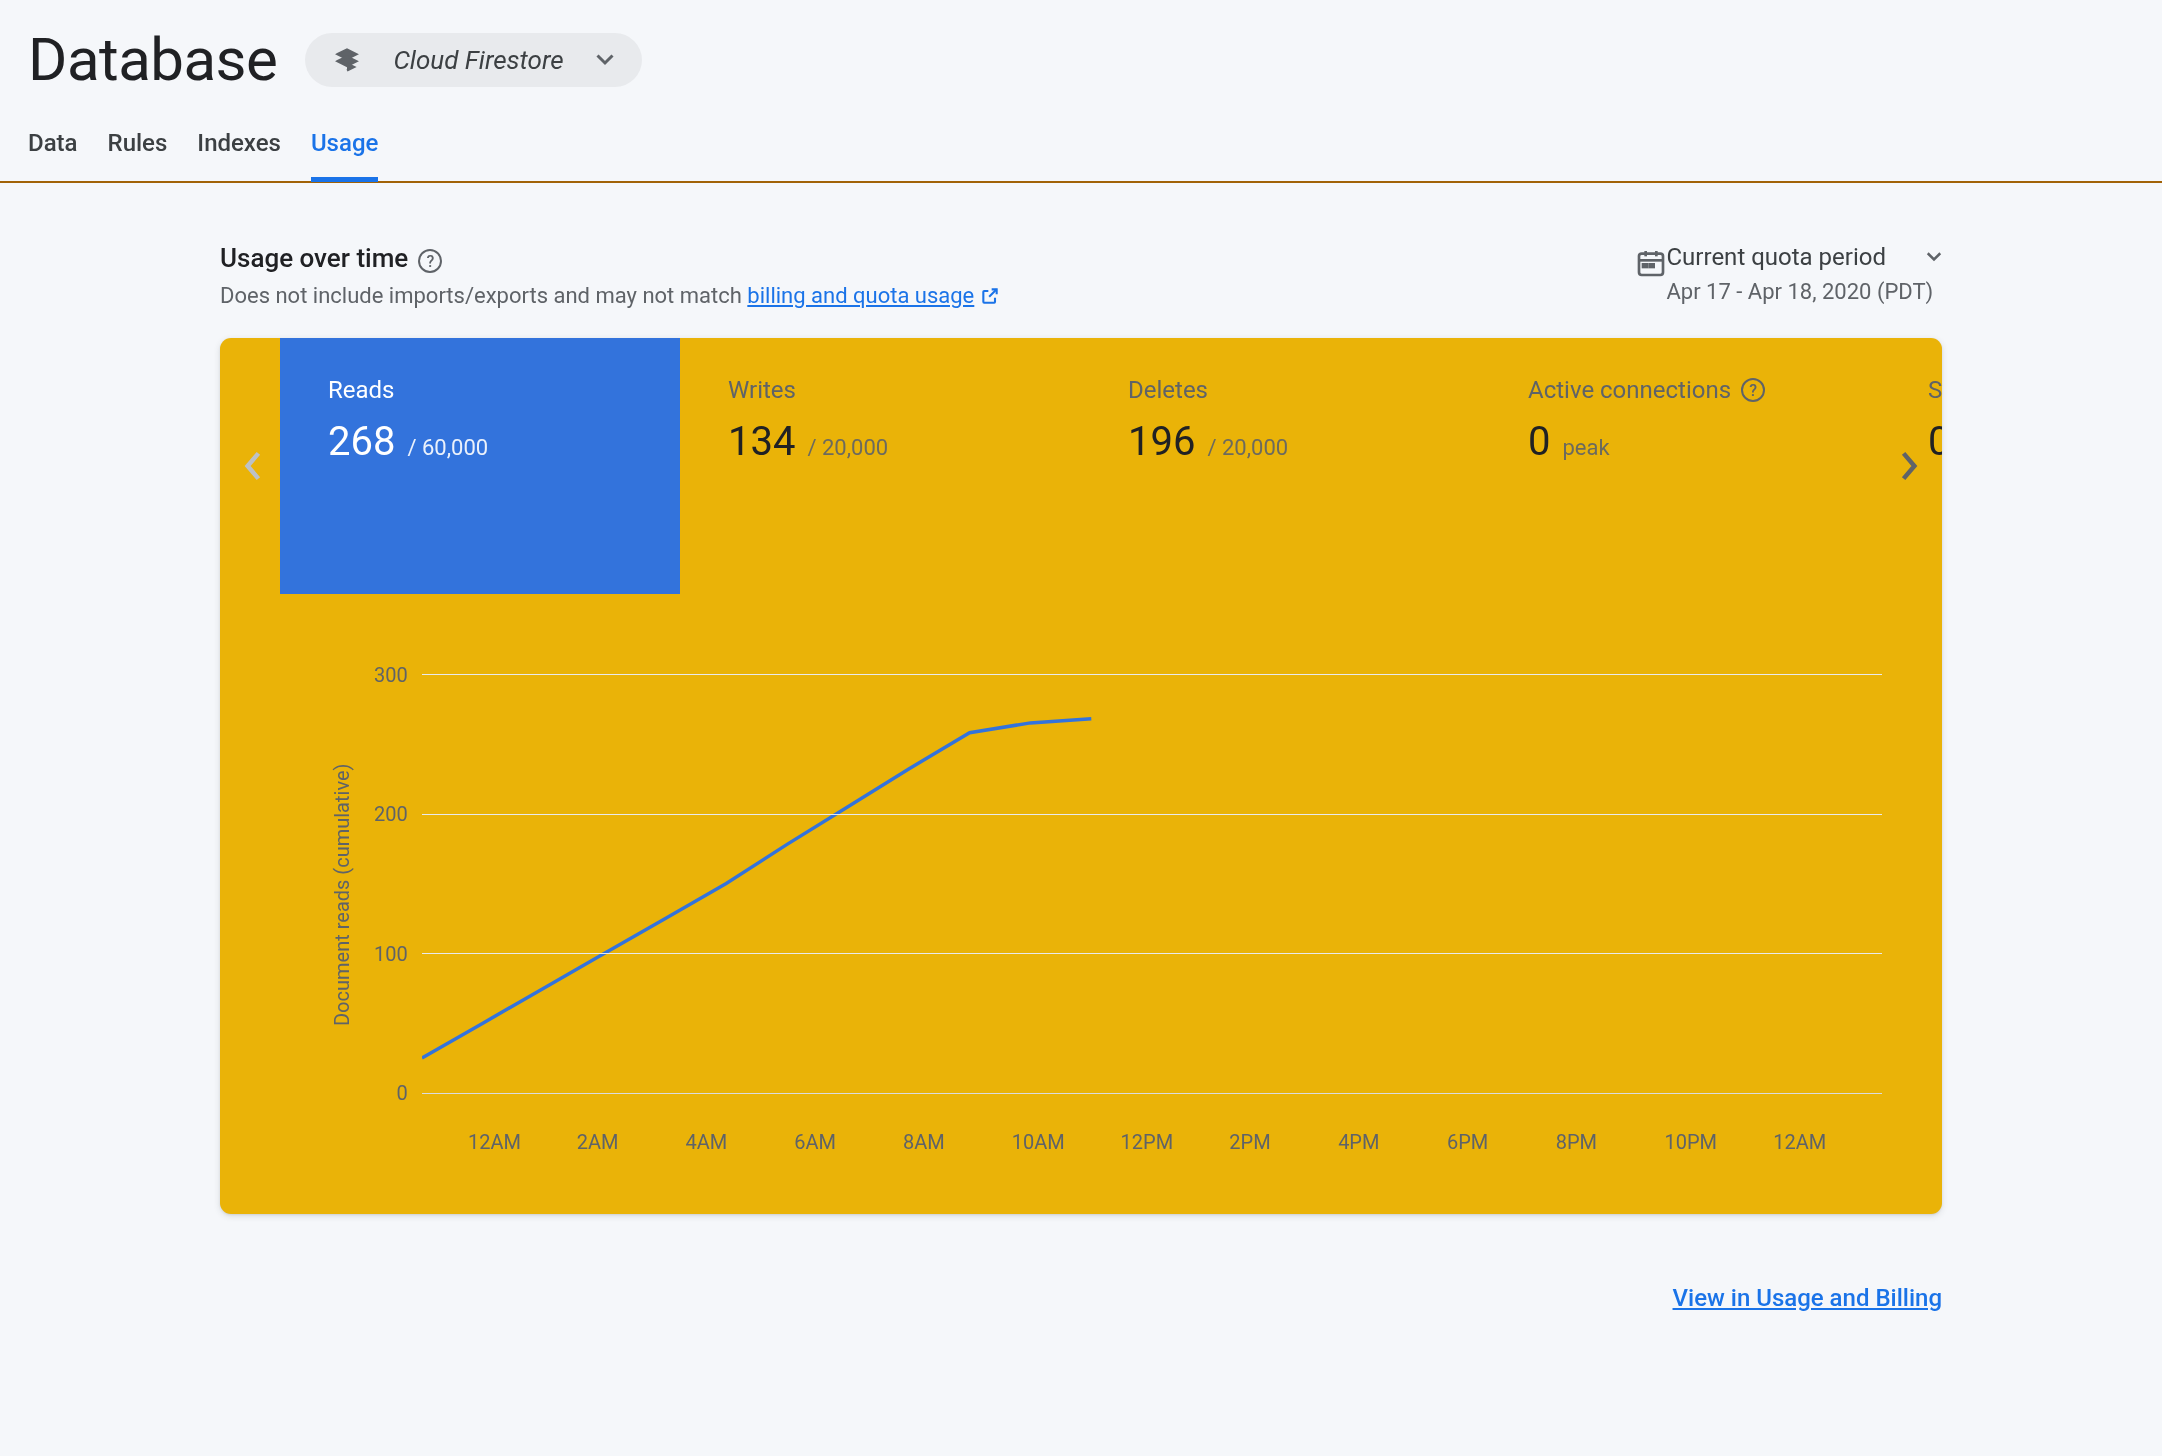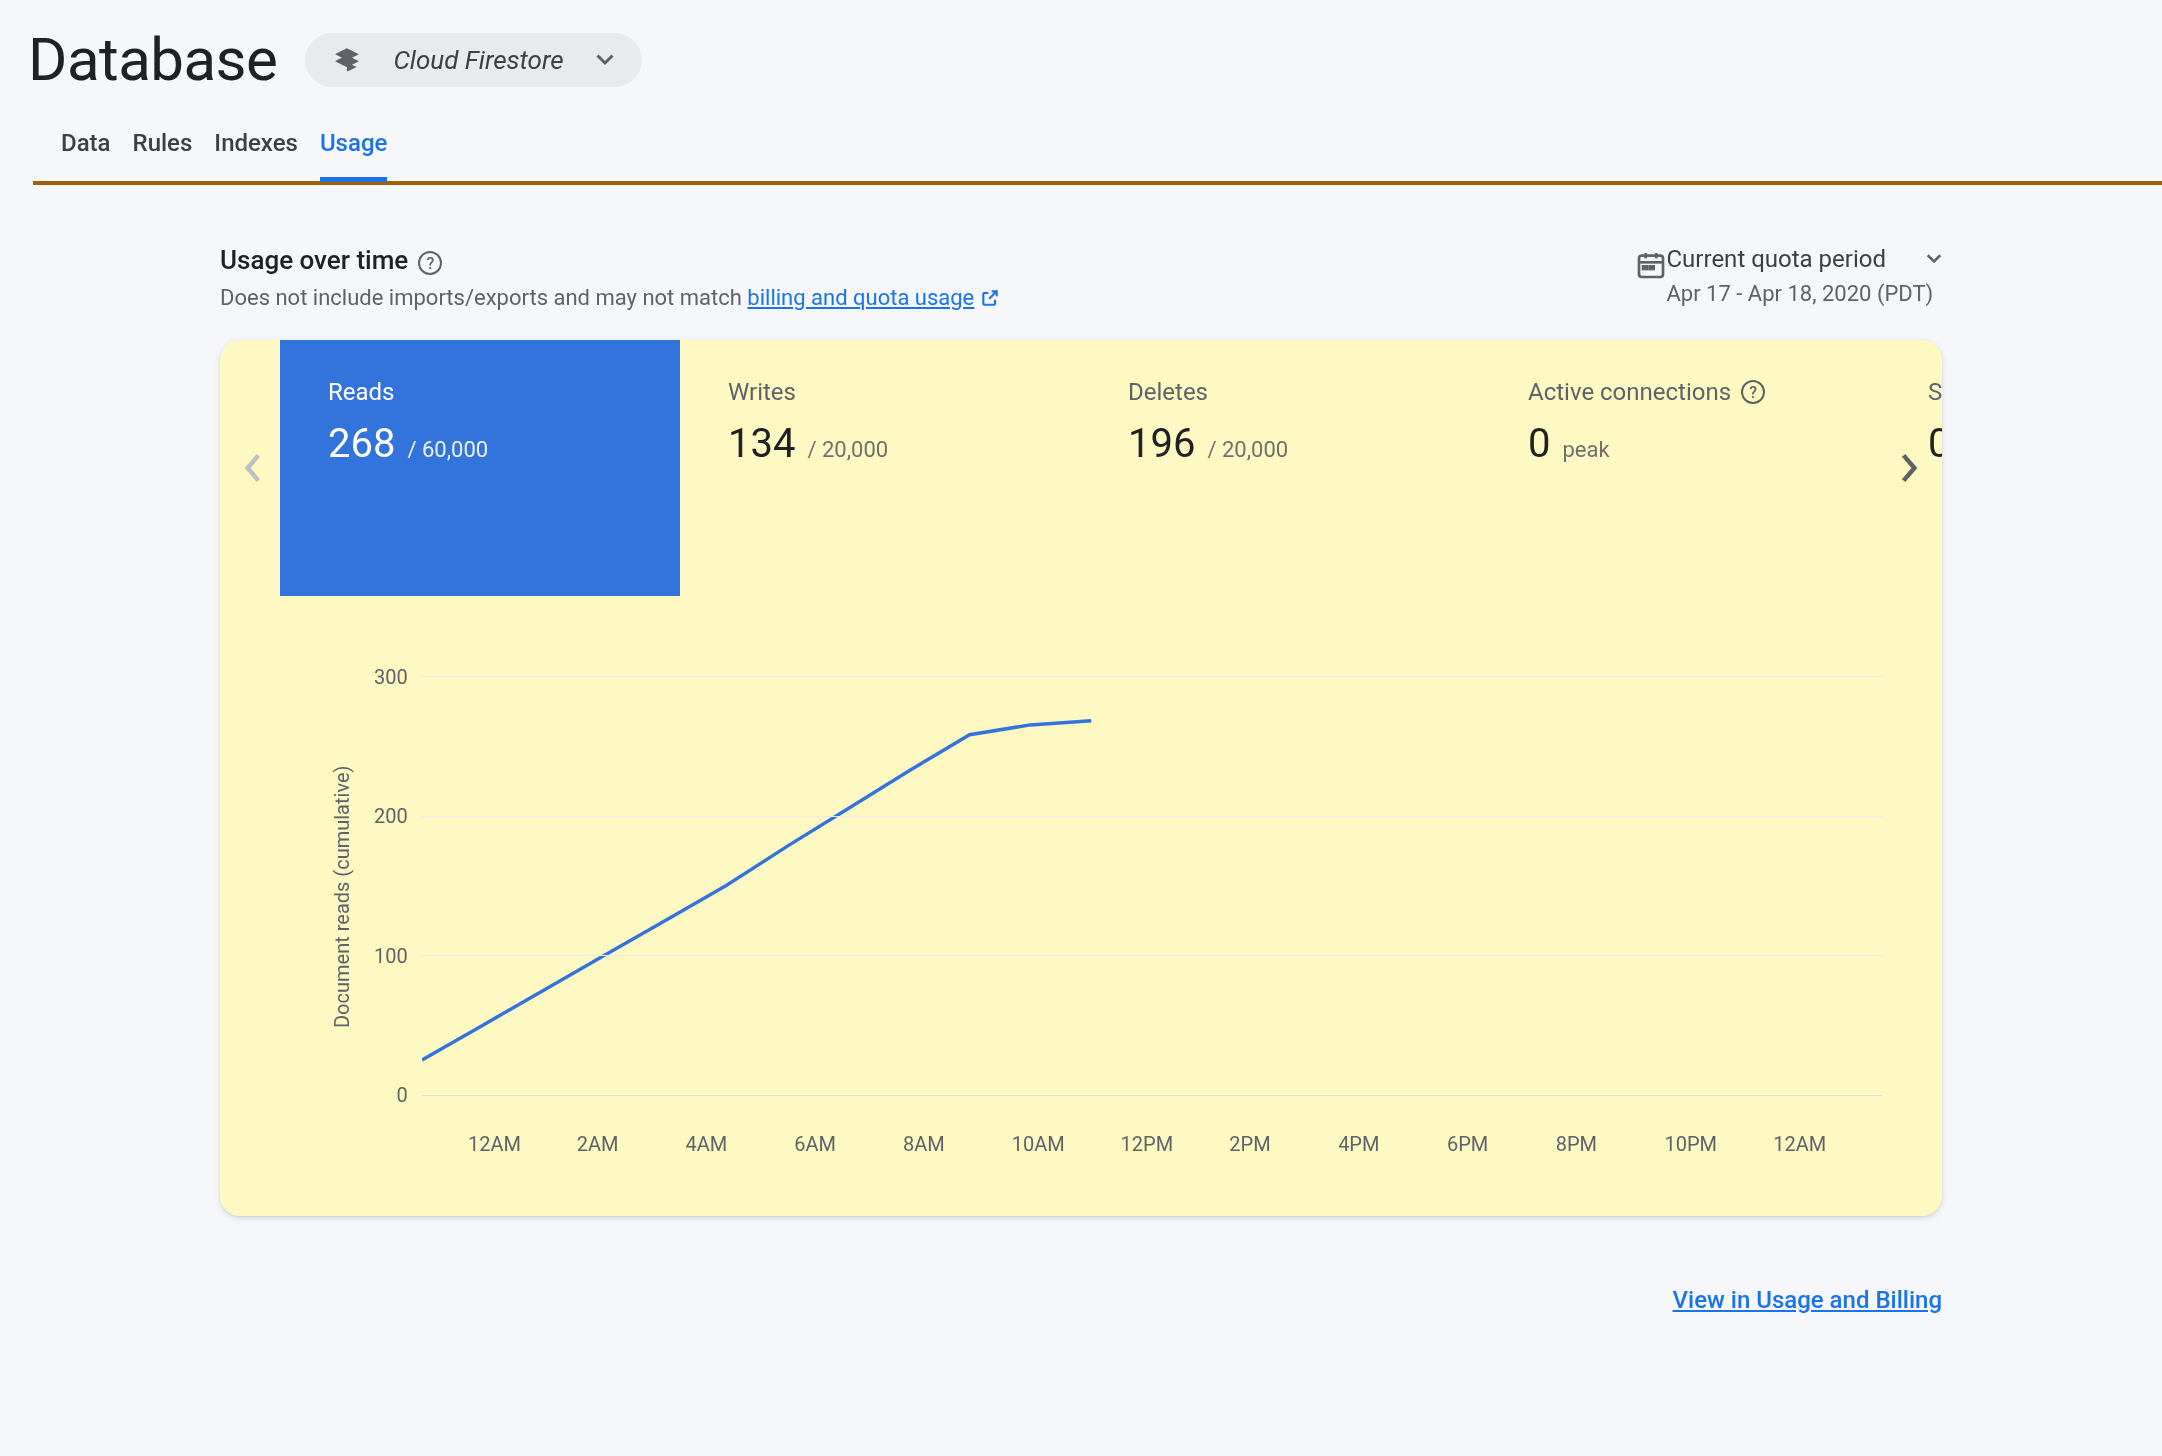--- a/index.html
+++ b/index.html
@@ -40,24 +40,23 @@
   .db-selector-label {
     font-size: 26px;
     color: #3c4043;
   }
   .db-selector .dropdown-caret {
     color: #5f6368;
     font-size: 18px;
   }
   .tabs {
     display: flex;
-    gap: 22px;
+    gap: 30px;
     padding: 34px 28px 0 28px;
-    border-bottom: 4px solid #a16207;
-    margin-left: 33px;
+    border-bottom: 2px solid #a16207;
   }
   .tab {
     font-size: 24px;
     color: #3c4043;
     padding-bottom: 20px;
     cursor: pointer;
     font-weight: 500;
   }
   .tab.active {
     color: #1a73e8;
@@ -121,22 +120,22 @@
     font-size: 24px;
     color: #3c4043;
     font-weight: 400;
   }
   .period-range {
     font-size: 22px;
     color: #5f6368;
     margin-top: 8px;
   }
   .card {
-    background: #fef9c3;
-    border-radius: 20px;
+    background: #eab308;
+    border-radius: 11px;
     box-shadow: 0 2px 6px rgba(60,64,67,0.15), 0 1px 2px rgba(60,64,67,0.1);
     overflow: hidden;
     position: relative;
   }
   .metrics-row {
     display: flex;
     align-items: stretch;
     position: relative;
     height: 256px;
     padding-left: 60px;

